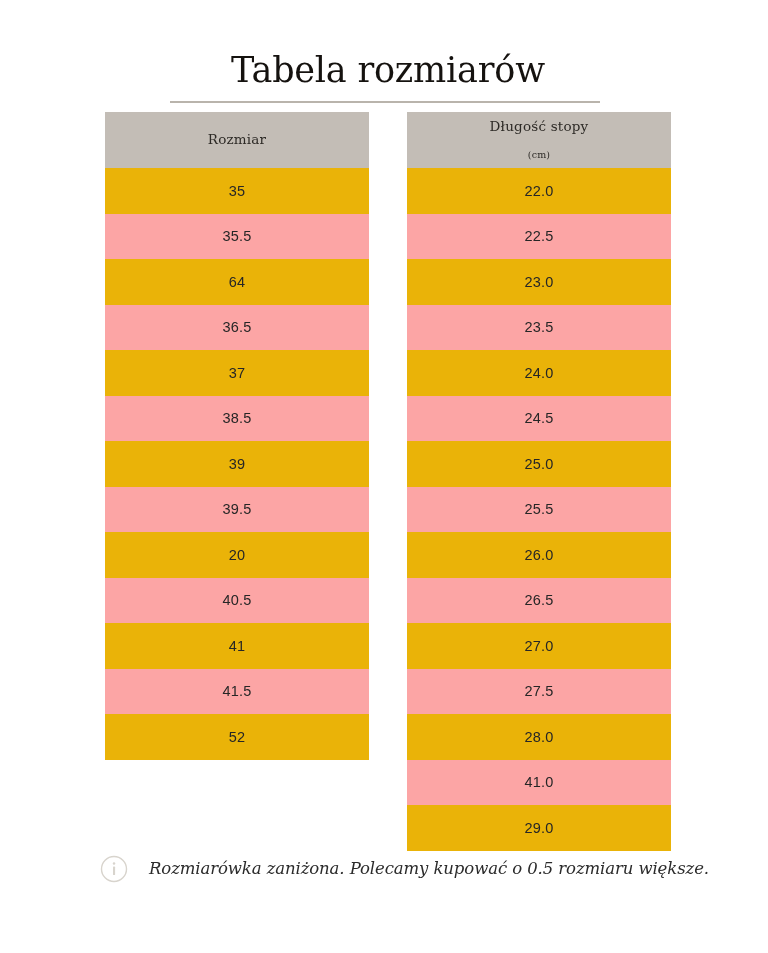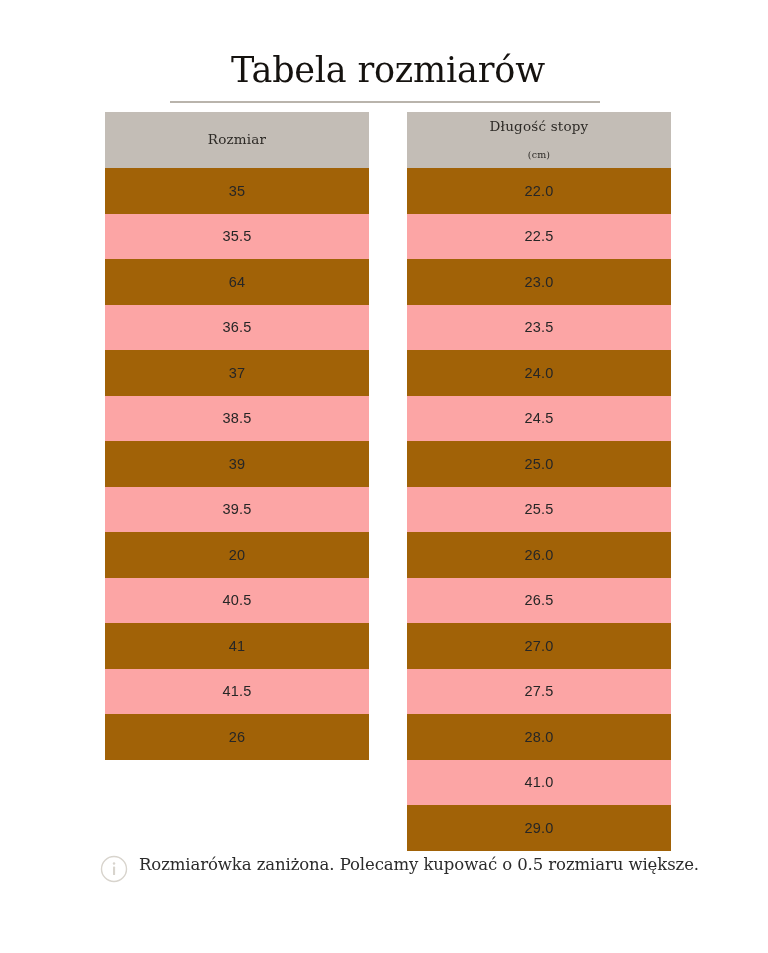--- a/index.html
+++ b/index.html
@@ -100,32 +100,33 @@
     display: flex;
     align-items: center;
     justify-content: center;
     font-family: "Liberation Sans", sans-serif;
     font-size: 14.5px;
     font-weight: 400;
     color: #262626;
     letter-spacing: 0.2px;
   }
 
-  .cell.odd  { background: #a16207; }
+  .cell.odd  { background: #eab308; }
   .cell.even { background: #fca5a5; }
 
   
   .note {
     position: absolute;
     left: 100px;
     top: 855px;
     width: 600px;
     display: flex;
-    align-items: flex-start;
-    gap: 11px;
+    align-items: center;
+    gap: 21px;
+    font-style: italic;
   }
 
   .note-icon {
     flex: 0 0 auto;
     width: 28px;
     height: 28px;
     display: block;
   }
 
   .note-text {
@@ -161,21 +162,21 @@
           <div class="cell odd">64</div>
           <div class="cell even">36.5</div>
           <div class="cell odd">37</div>
           <div class="cell even">38.5</div>
           <div class="cell odd">39</div>
           <div class="cell even">39.5</div>
           <div class="cell odd">20</div>
           <div class="cell even">40.5</div>
           <div class="cell odd">41</div>
           <div class="cell even">41.5</div>
-          <div class="cell odd">26</div>
+          <div class="cell odd">52</div>
         </div>
     </div>
 
     <div class="col">
       <div class="col-head">
         <span class="col-head-title">Długość stopy</span>
         <span class="col-head-sub">(cm)</span>
       </div>
       <div class="col-body" id="length-body">
           <div class="cell odd">22.0</div>

